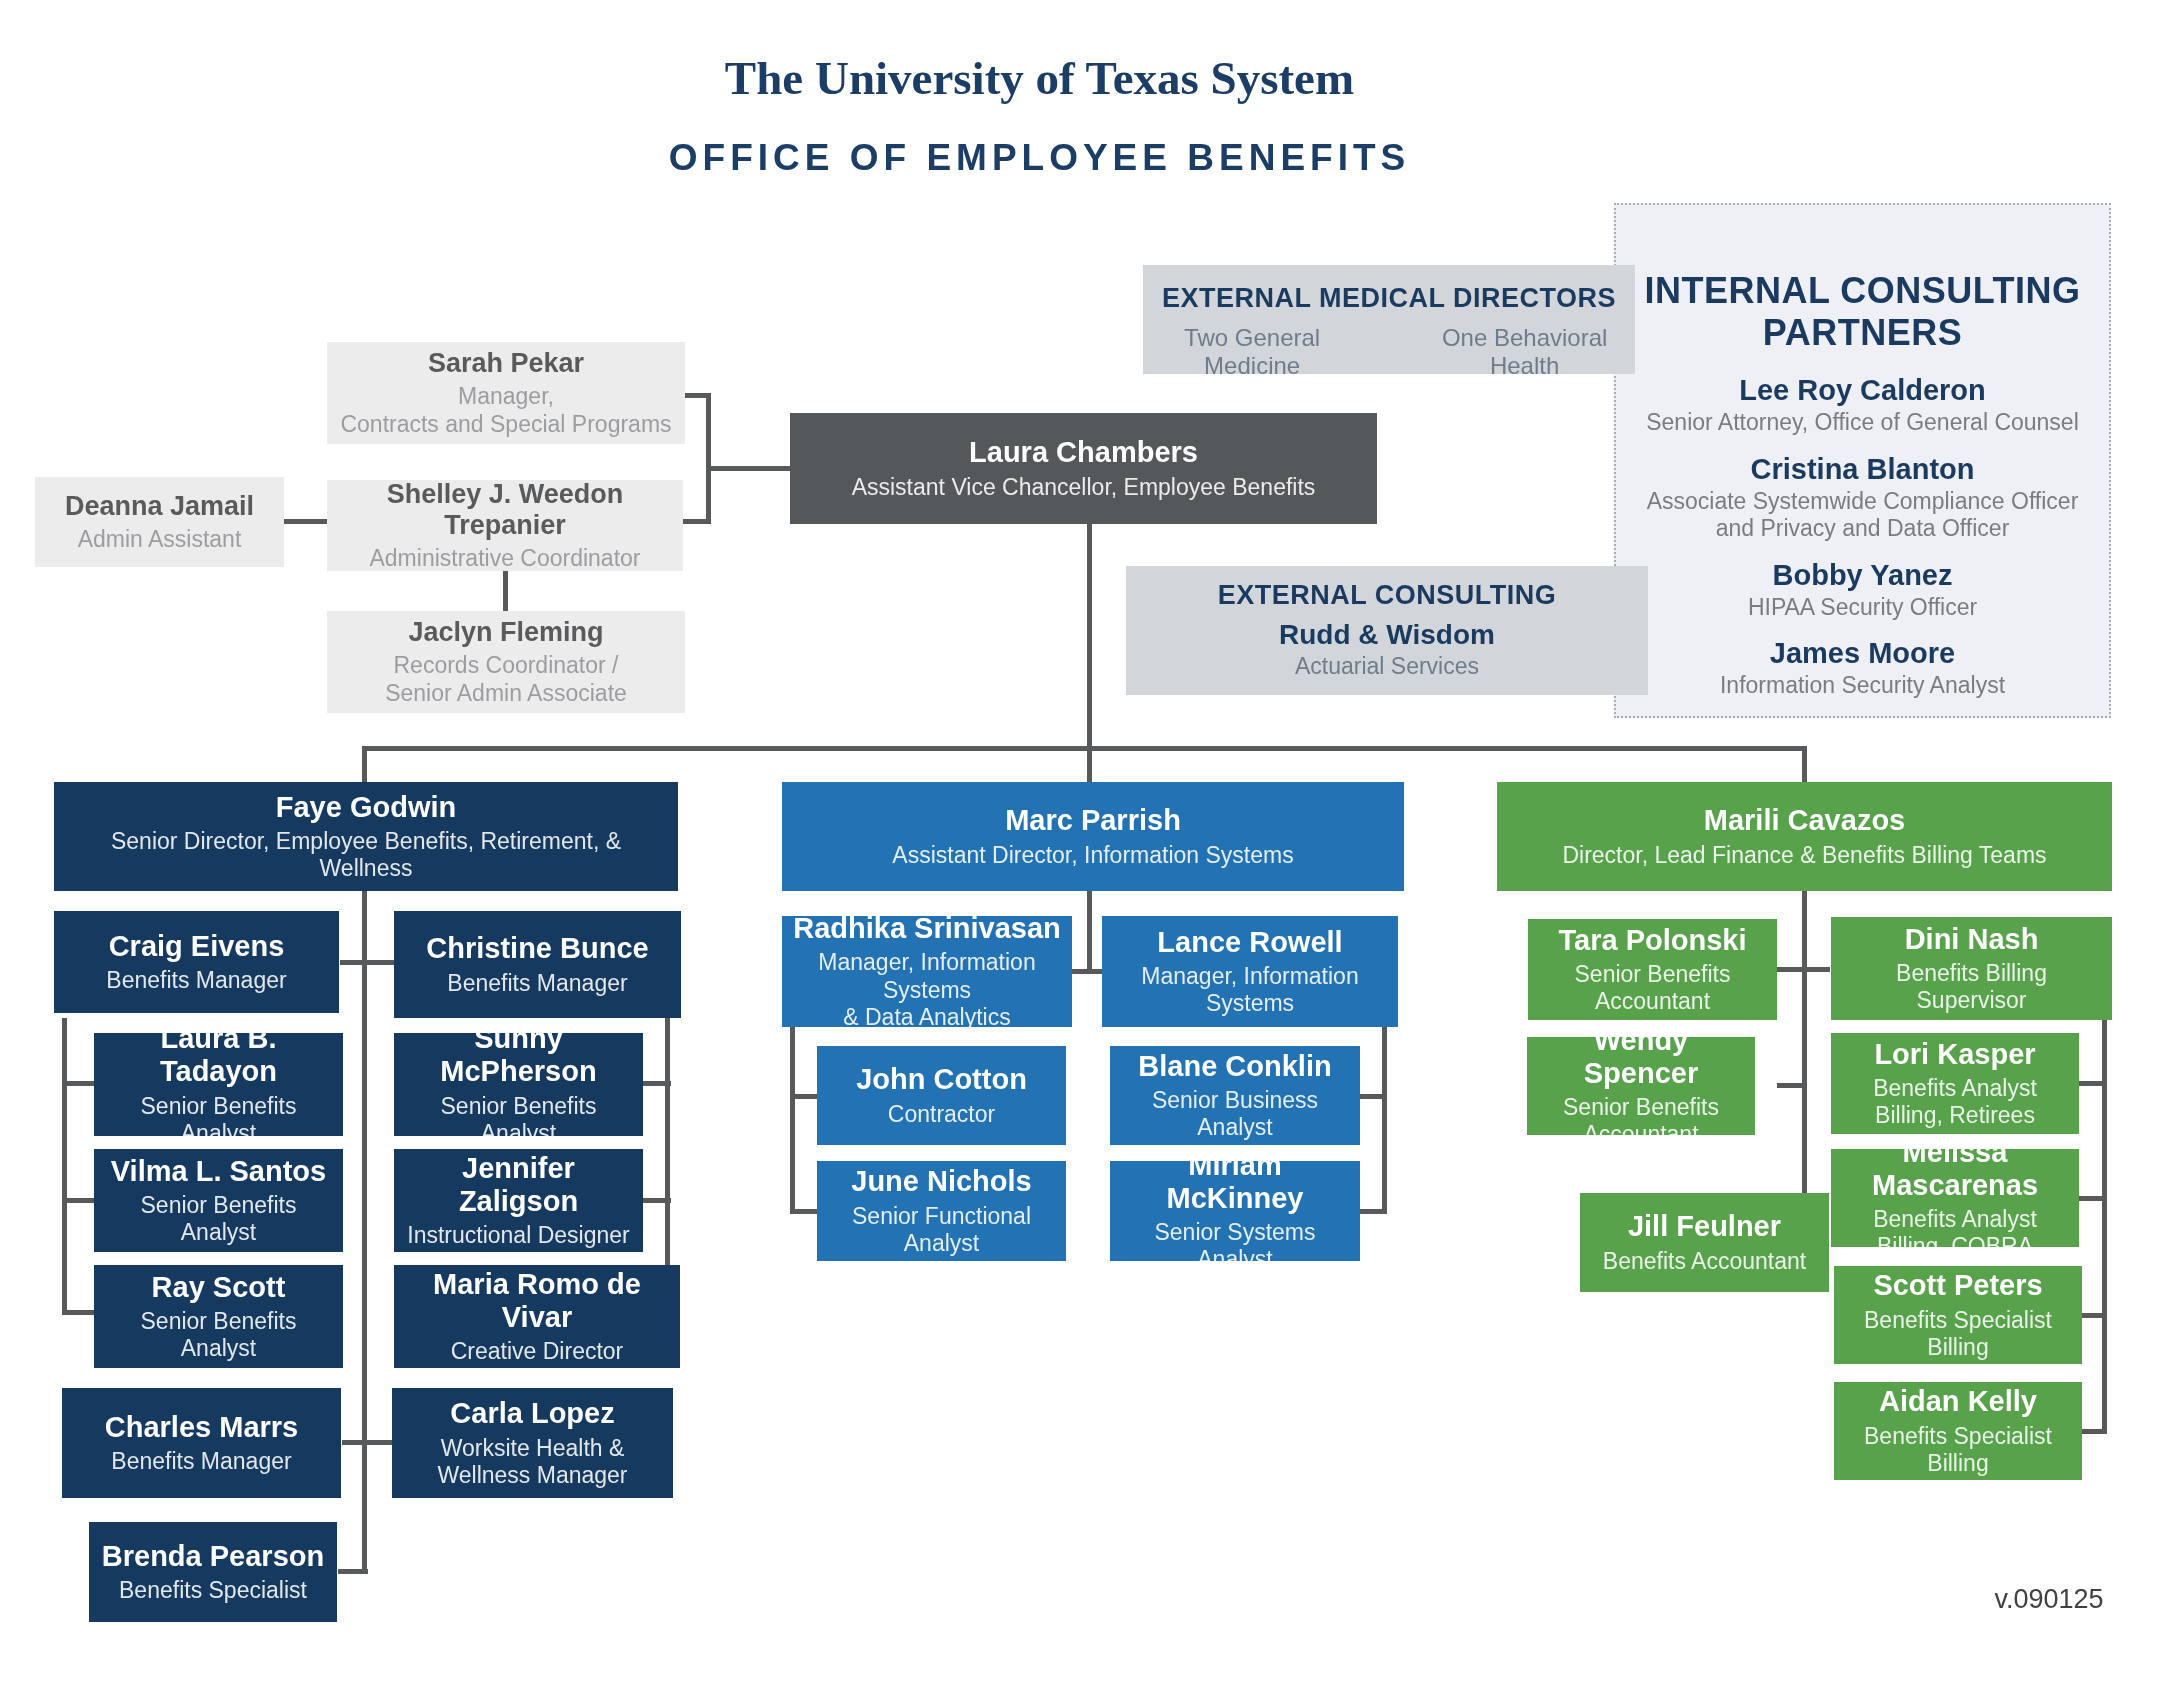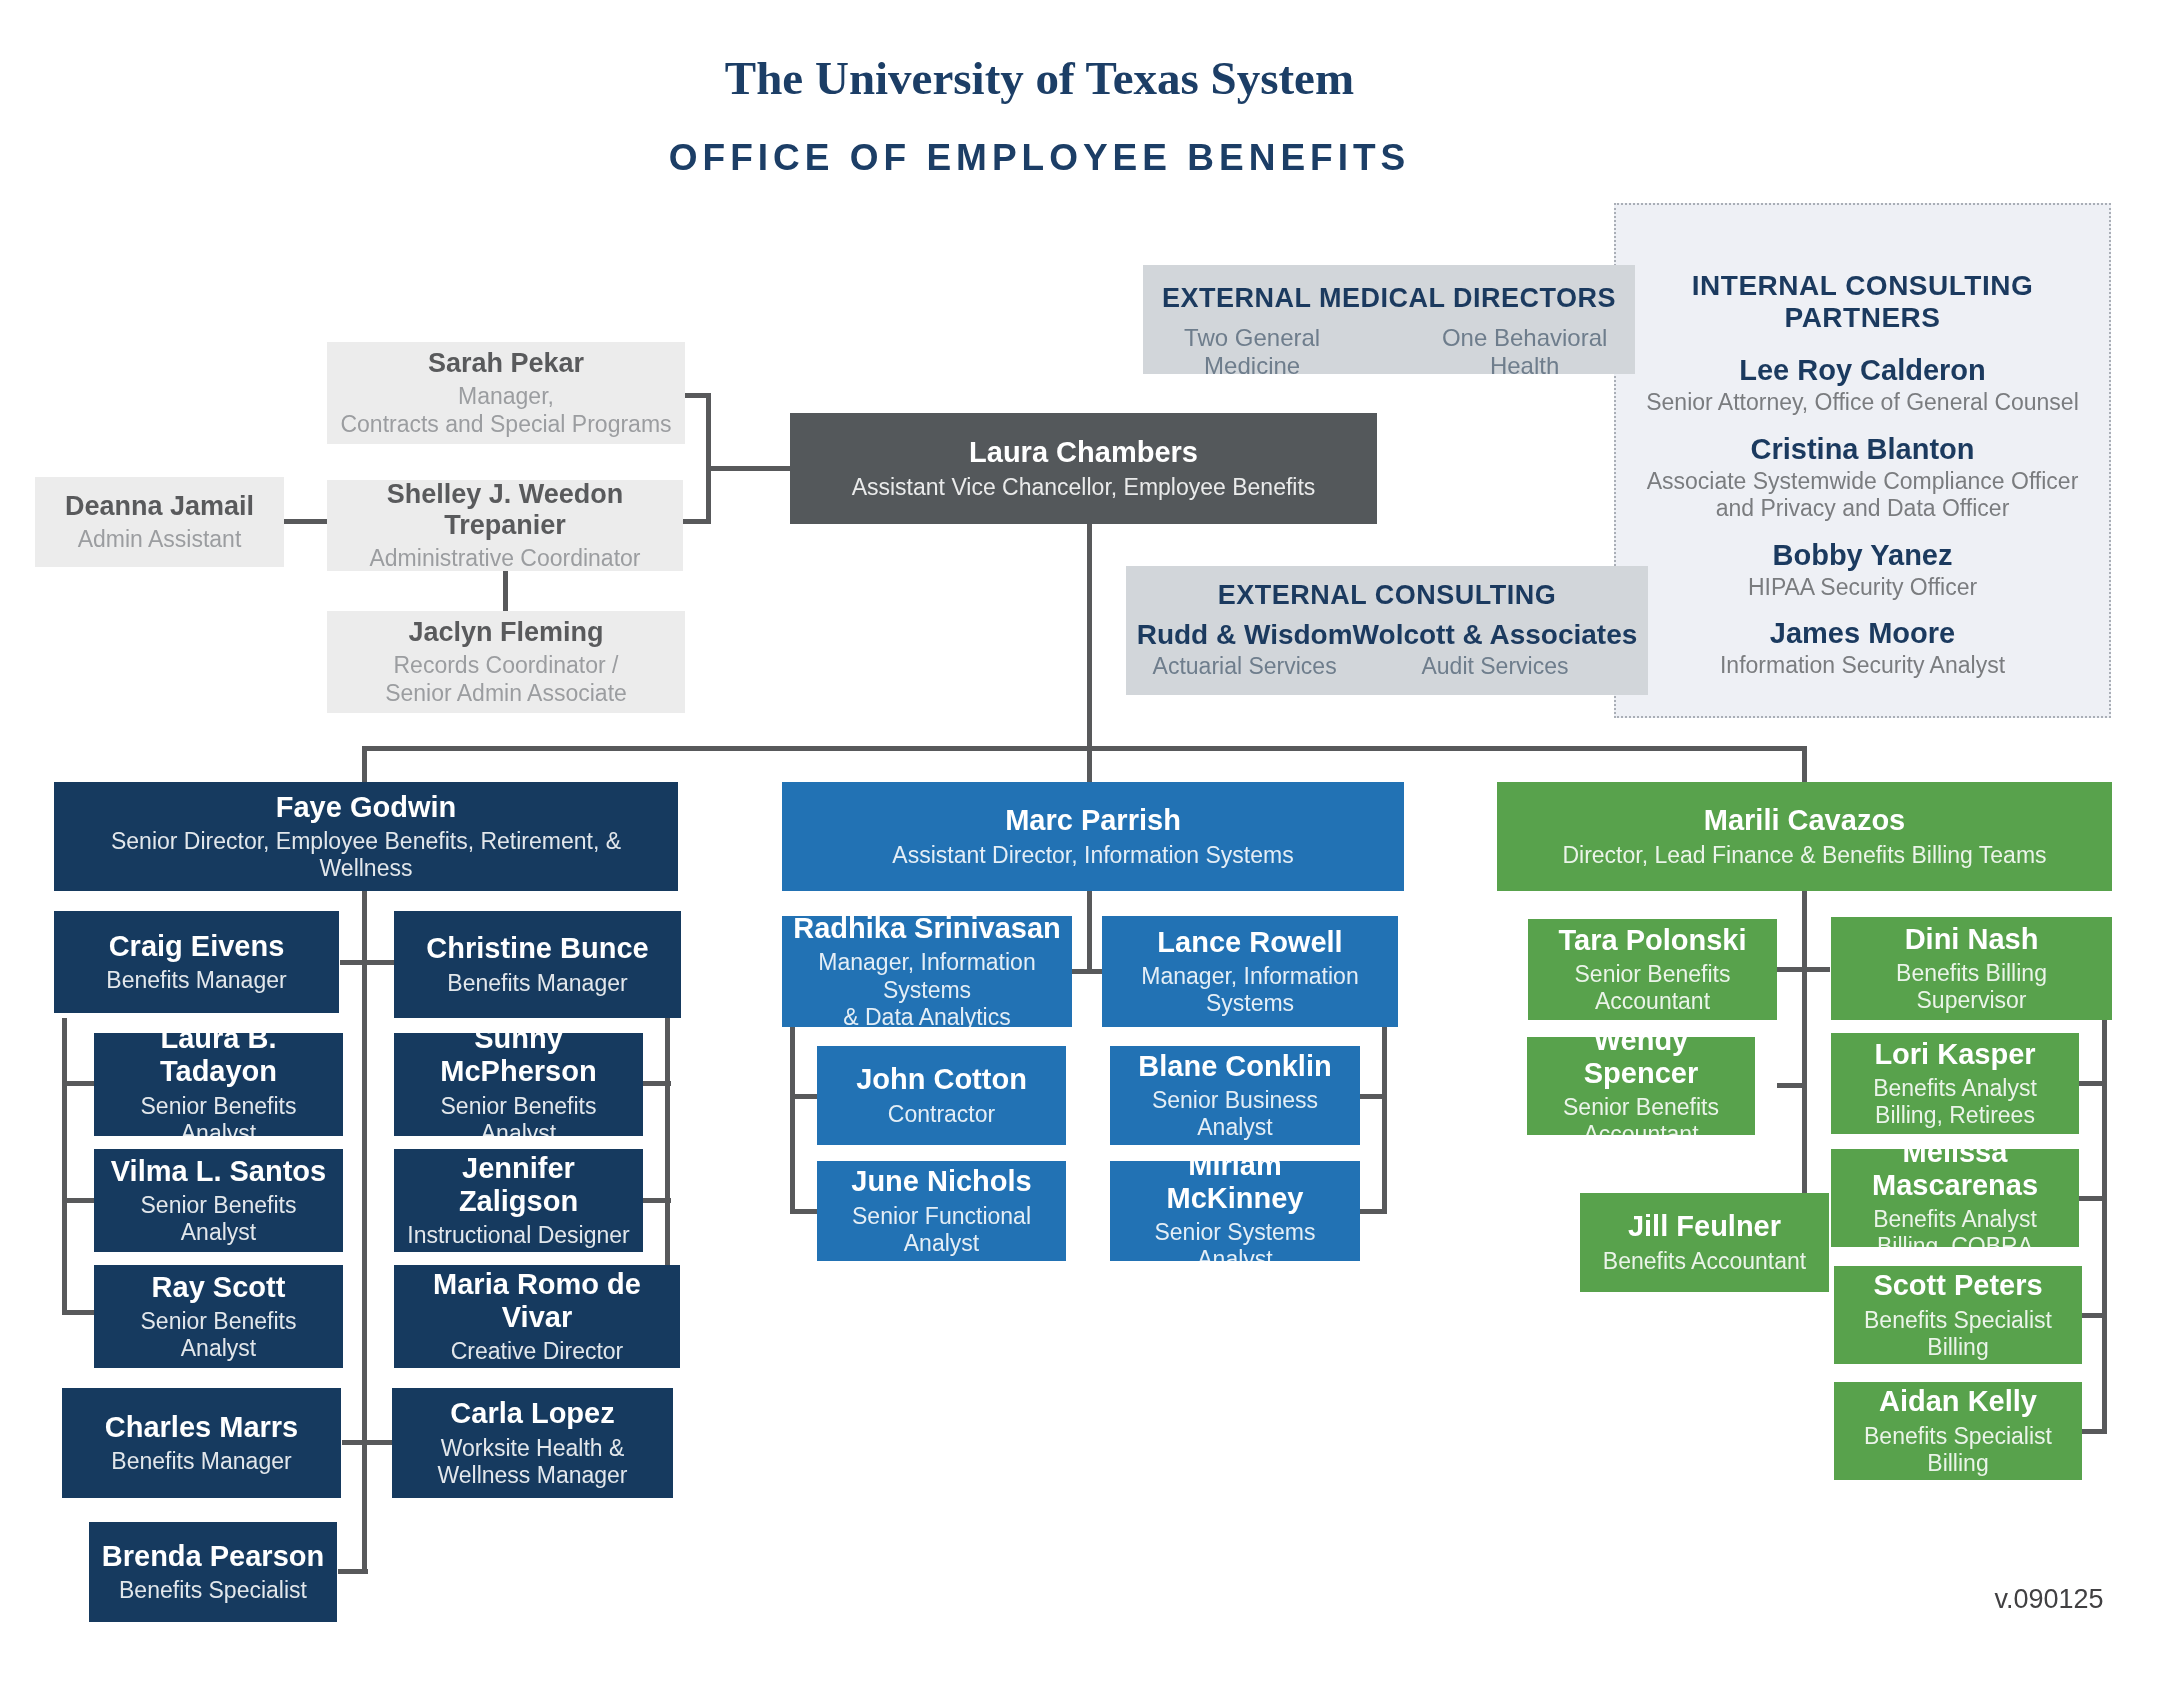--- a/index.html
+++ b/index.html
@@ -34,21 +34,21 @@
   .graybar .gtitle{font-weight:bold;font-size:27px;color:#1b3a5f;letter-spacing:0.5px;}
   .gitems{display:flex;justify-content:center;gap:53px;margin-top:10px;}
   .gitems .gitem{font-size:24px;color:#6e7d8c;}
   .gcols{display:flex;justify-content:center;margin-top:8px;}
   .gcol .gname{font-weight:bold;font-size:28px;color:#1b3a5f;}
   .gcol .grole{font-size:23px;color:#6e7d8c;margin-top:2px;}
   .panel{
     position:absolute;left:1614px;top:203px;width:497px;height:515px;box-sizing:border-box;
     background:#eef0f5;border:2px dotted #a9aeb6;text-align:center;padding-top:65px;z-index:2;
   }
-  .panel .ptitle{font-weight:bold;font-size:28px;color:#1b3a5f;letter-spacing:0.5px;margin-bottom:20px;}
+  .panel .ptitle{font-weight:bold;font-size:36px;color:#1b3a5f;letter-spacing:0.5px;margin-bottom:20px;}
   .panel .pname{font-weight:bold;font-size:29px;color:#1b3a5f;margin-top:16px;}
   .panel .prole{font-size:23px;color:#7a7c7f;line-height:1.2;white-space:pre-line;margin-top:2px;}
   .version{position:absolute;left:1970px;top:1584px;width:158px;text-align:center;font-size:27px;color:#414042;}
 </style>
 </head>
 <body>
 
 <div class="canvas">
 
   <div class="org-title">The University of Texas System</div>
@@ -151,24 +151,20 @@
     </div>
   </div>
 
   <div class="graybar" style="left:1126px;top:566px;width:522px;height:129px;padding-top:14px;">
     <div class="gtitle">EXTERNAL CONSULTING</div>
     <div class="gcols">
       <div class="gcol">
         <div class="gname">Rudd &amp; Wisdom</div>
         <div class="grole">Actuarial Services</div>
       </div>
-      <div class="gcol">
-        <div class="gname">Wolcott &amp; Associates</div>
-        <div class="grole">Audit Services</div>
-      </div>
     </div>
   </div>
 
   <div class="box navy" style="left:54px;top:782px;width:624px;height:109px;">
     <div class="name">Faye Godwin</div>
     <div class="role">Senior Director, Employee Benefits, Retirement, &amp; Wellness</div>
   </div>
   <div class="box blue" style="left:782px;top:782px;width:622px;height:109px;">
     <div class="name">Marc Parrish</div>
     <div class="role">Assistant Director, Information Systems</div>

